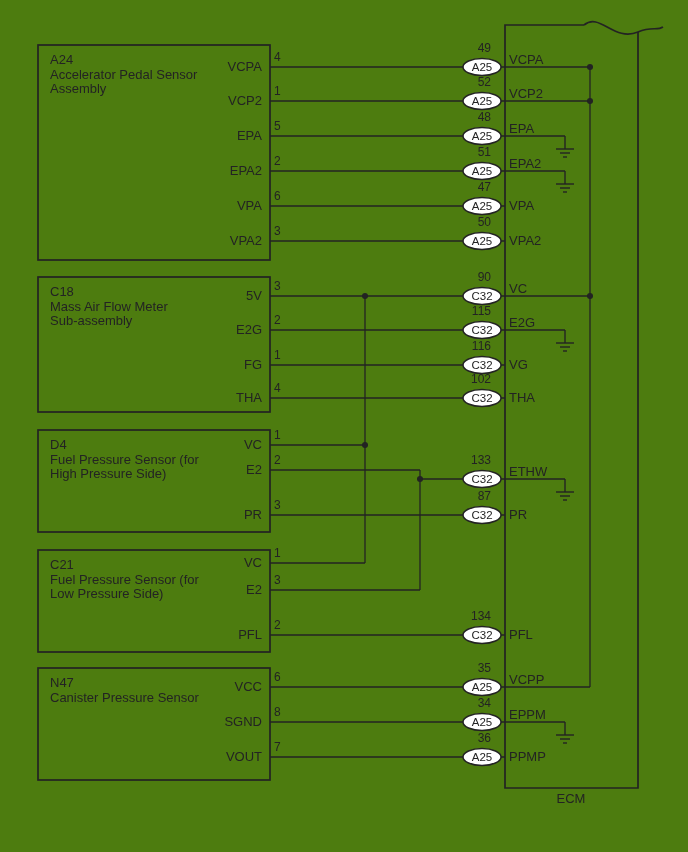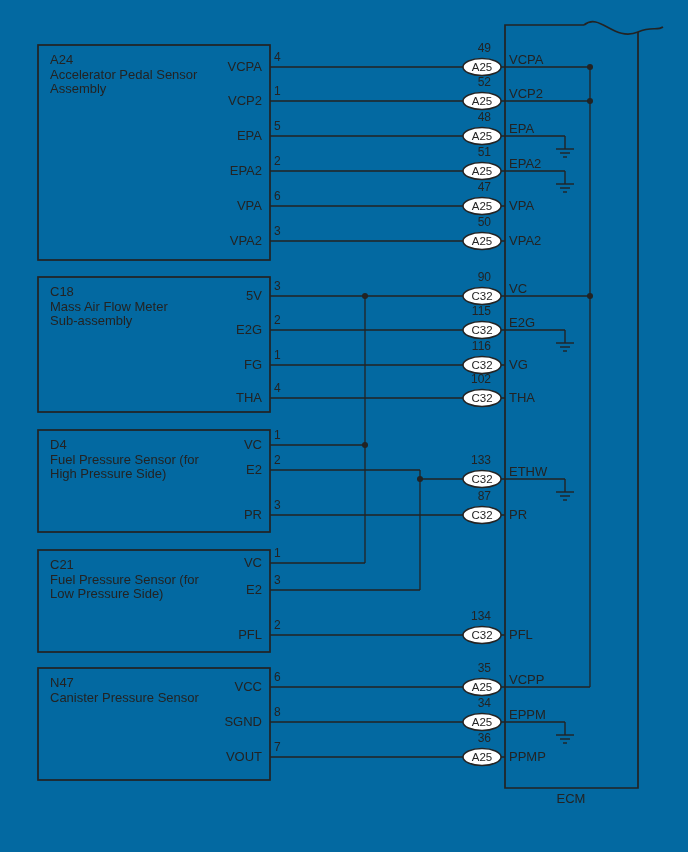--- a/index.html
+++ b/index.html
@@ -1,20 +1,20 @@
 <!DOCTYPE html>
 <html><head>
 <meta charset="utf-8">
 <style>
   html, body { margin: 0; padding: 0; background: #ffffff; }
   #stage {
     position: relative;
     width: 688px;
     height: 852px;
-    background: #0369a1;
+    background: #4d7c0f;
     overflow: hidden;
   }
   svg text {
     font-family: "Liberation Sans", "DejaVu Sans", sans-serif;
     fill: #232323;
   }
   .lbl  { font-size: 13px; }
   .ttl  { font-size: 13px; }
   .num  { font-size: 12px; }
   .conn { font-size: 11.5px; }

